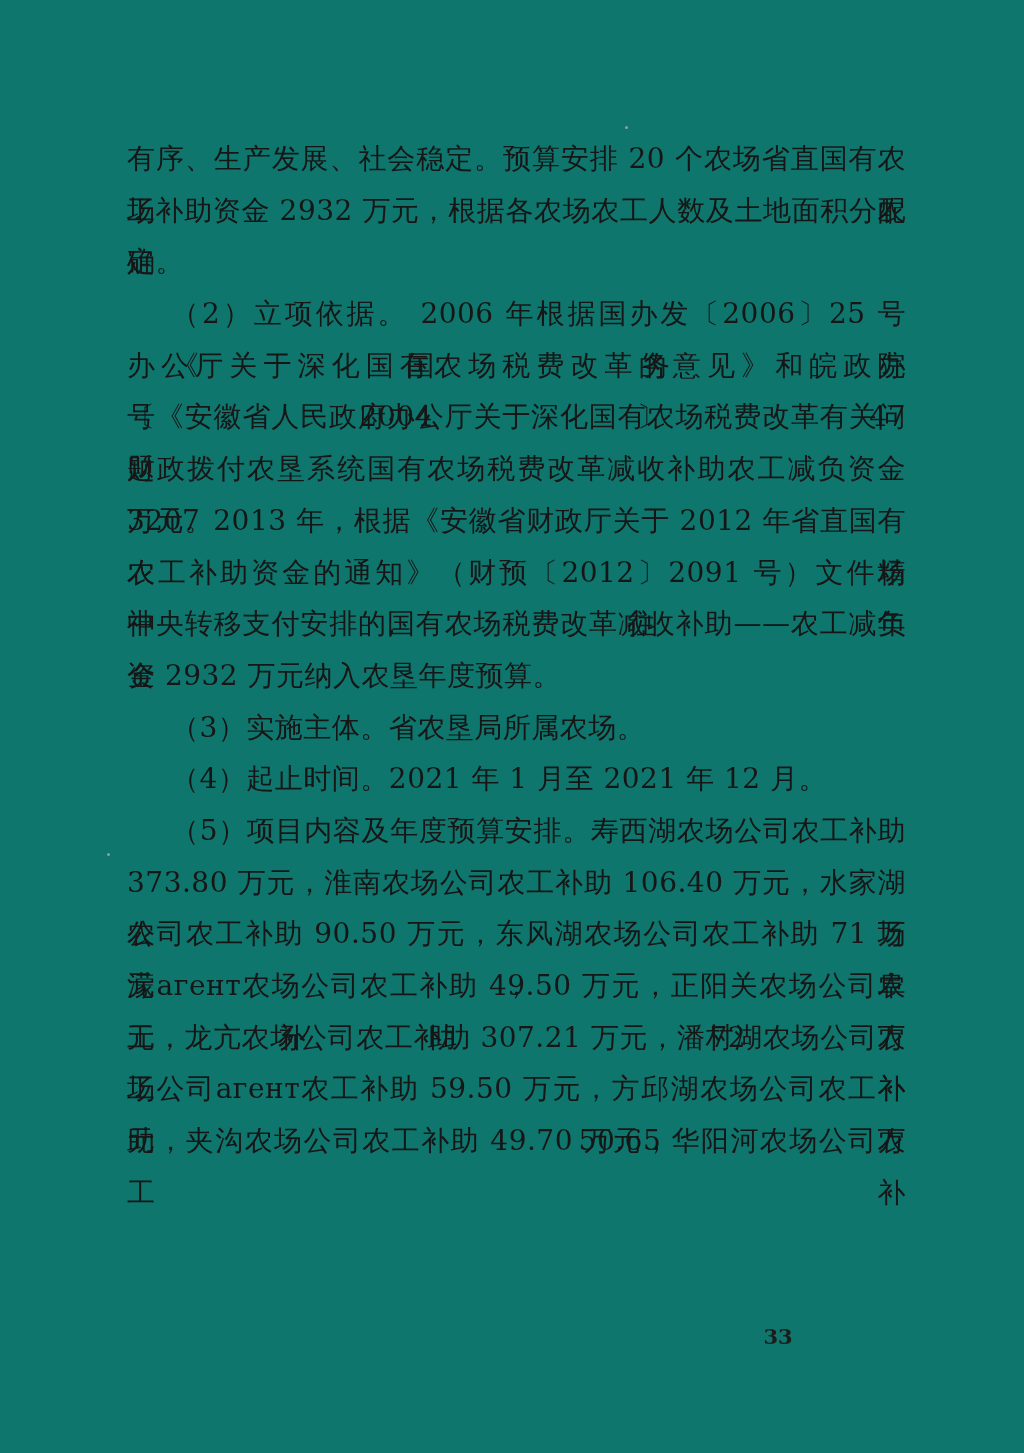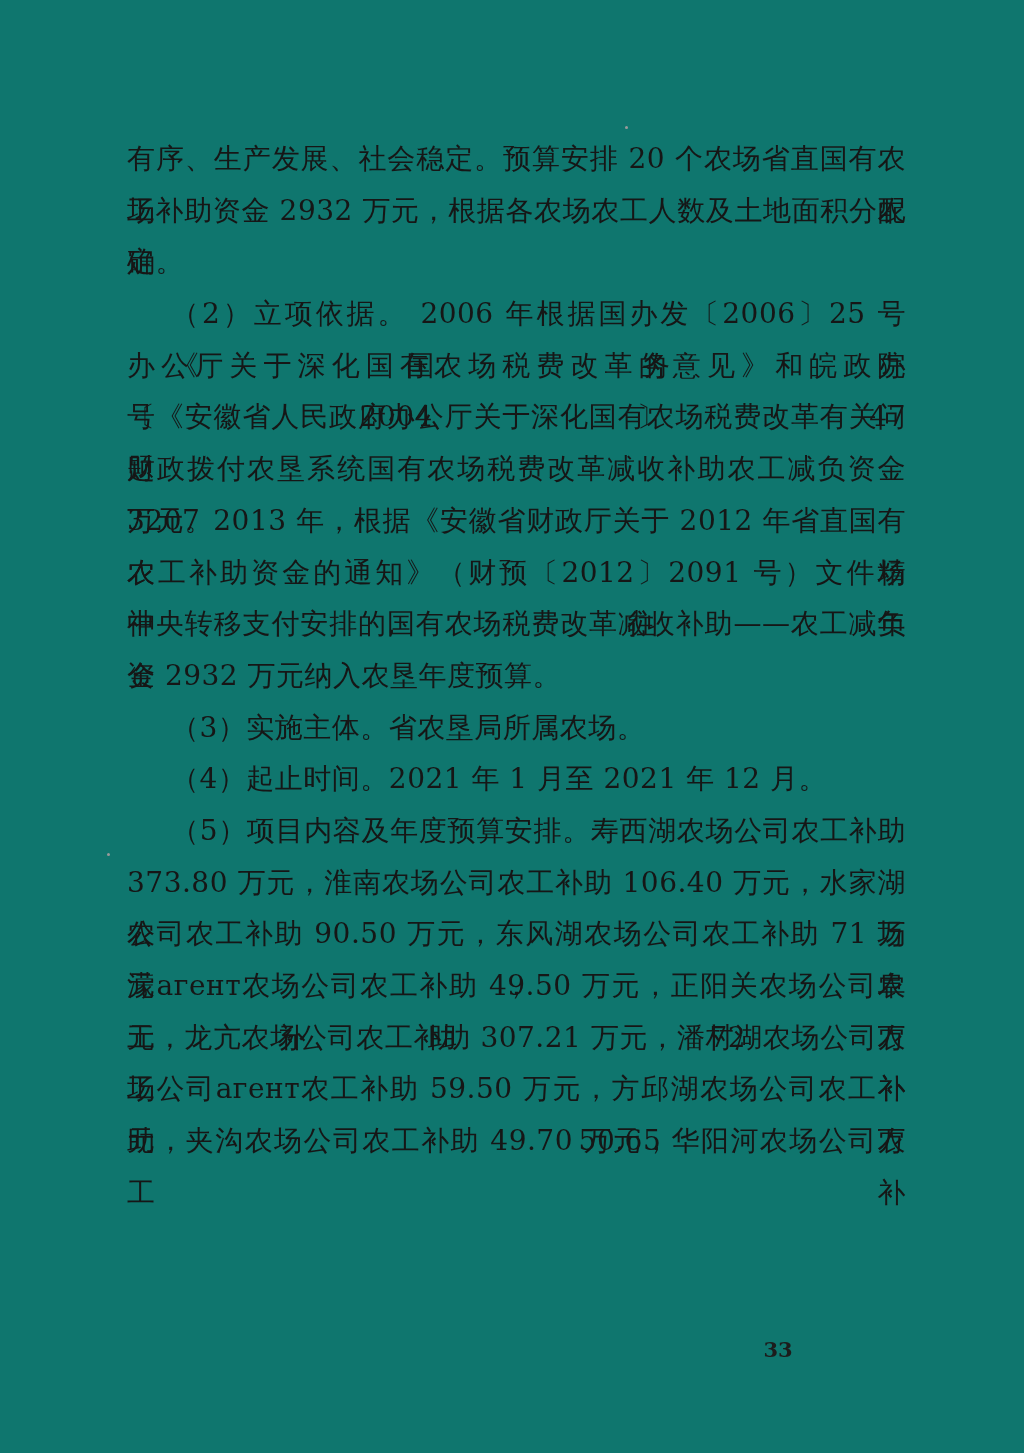--- a/index.html
+++ b/index.html
@@ -44,21 +44,20 @@
     position: absolute;
     left: 758px;
     top: 1323px;
     width: 40px;
     font-size: 21px;
     font-weight: 600;
     line-height: 28px;
     text-align: center;
     color: #1c1c1c;
     font-family: "DejaVu Serif", "Liberation Serif", serif;
-    margin-top: 13px;
   }
   
   .speck {
     position: absolute;
     background: #9a9a9a;
     border-radius: 50%;
   }
   .speck.s1 { left: 625px; top: 126px; width: 3px; height: 3px; }
   .speck.s2 { left: 107px; top: 853px; width: 3px; height: 3px; }
 </style>

